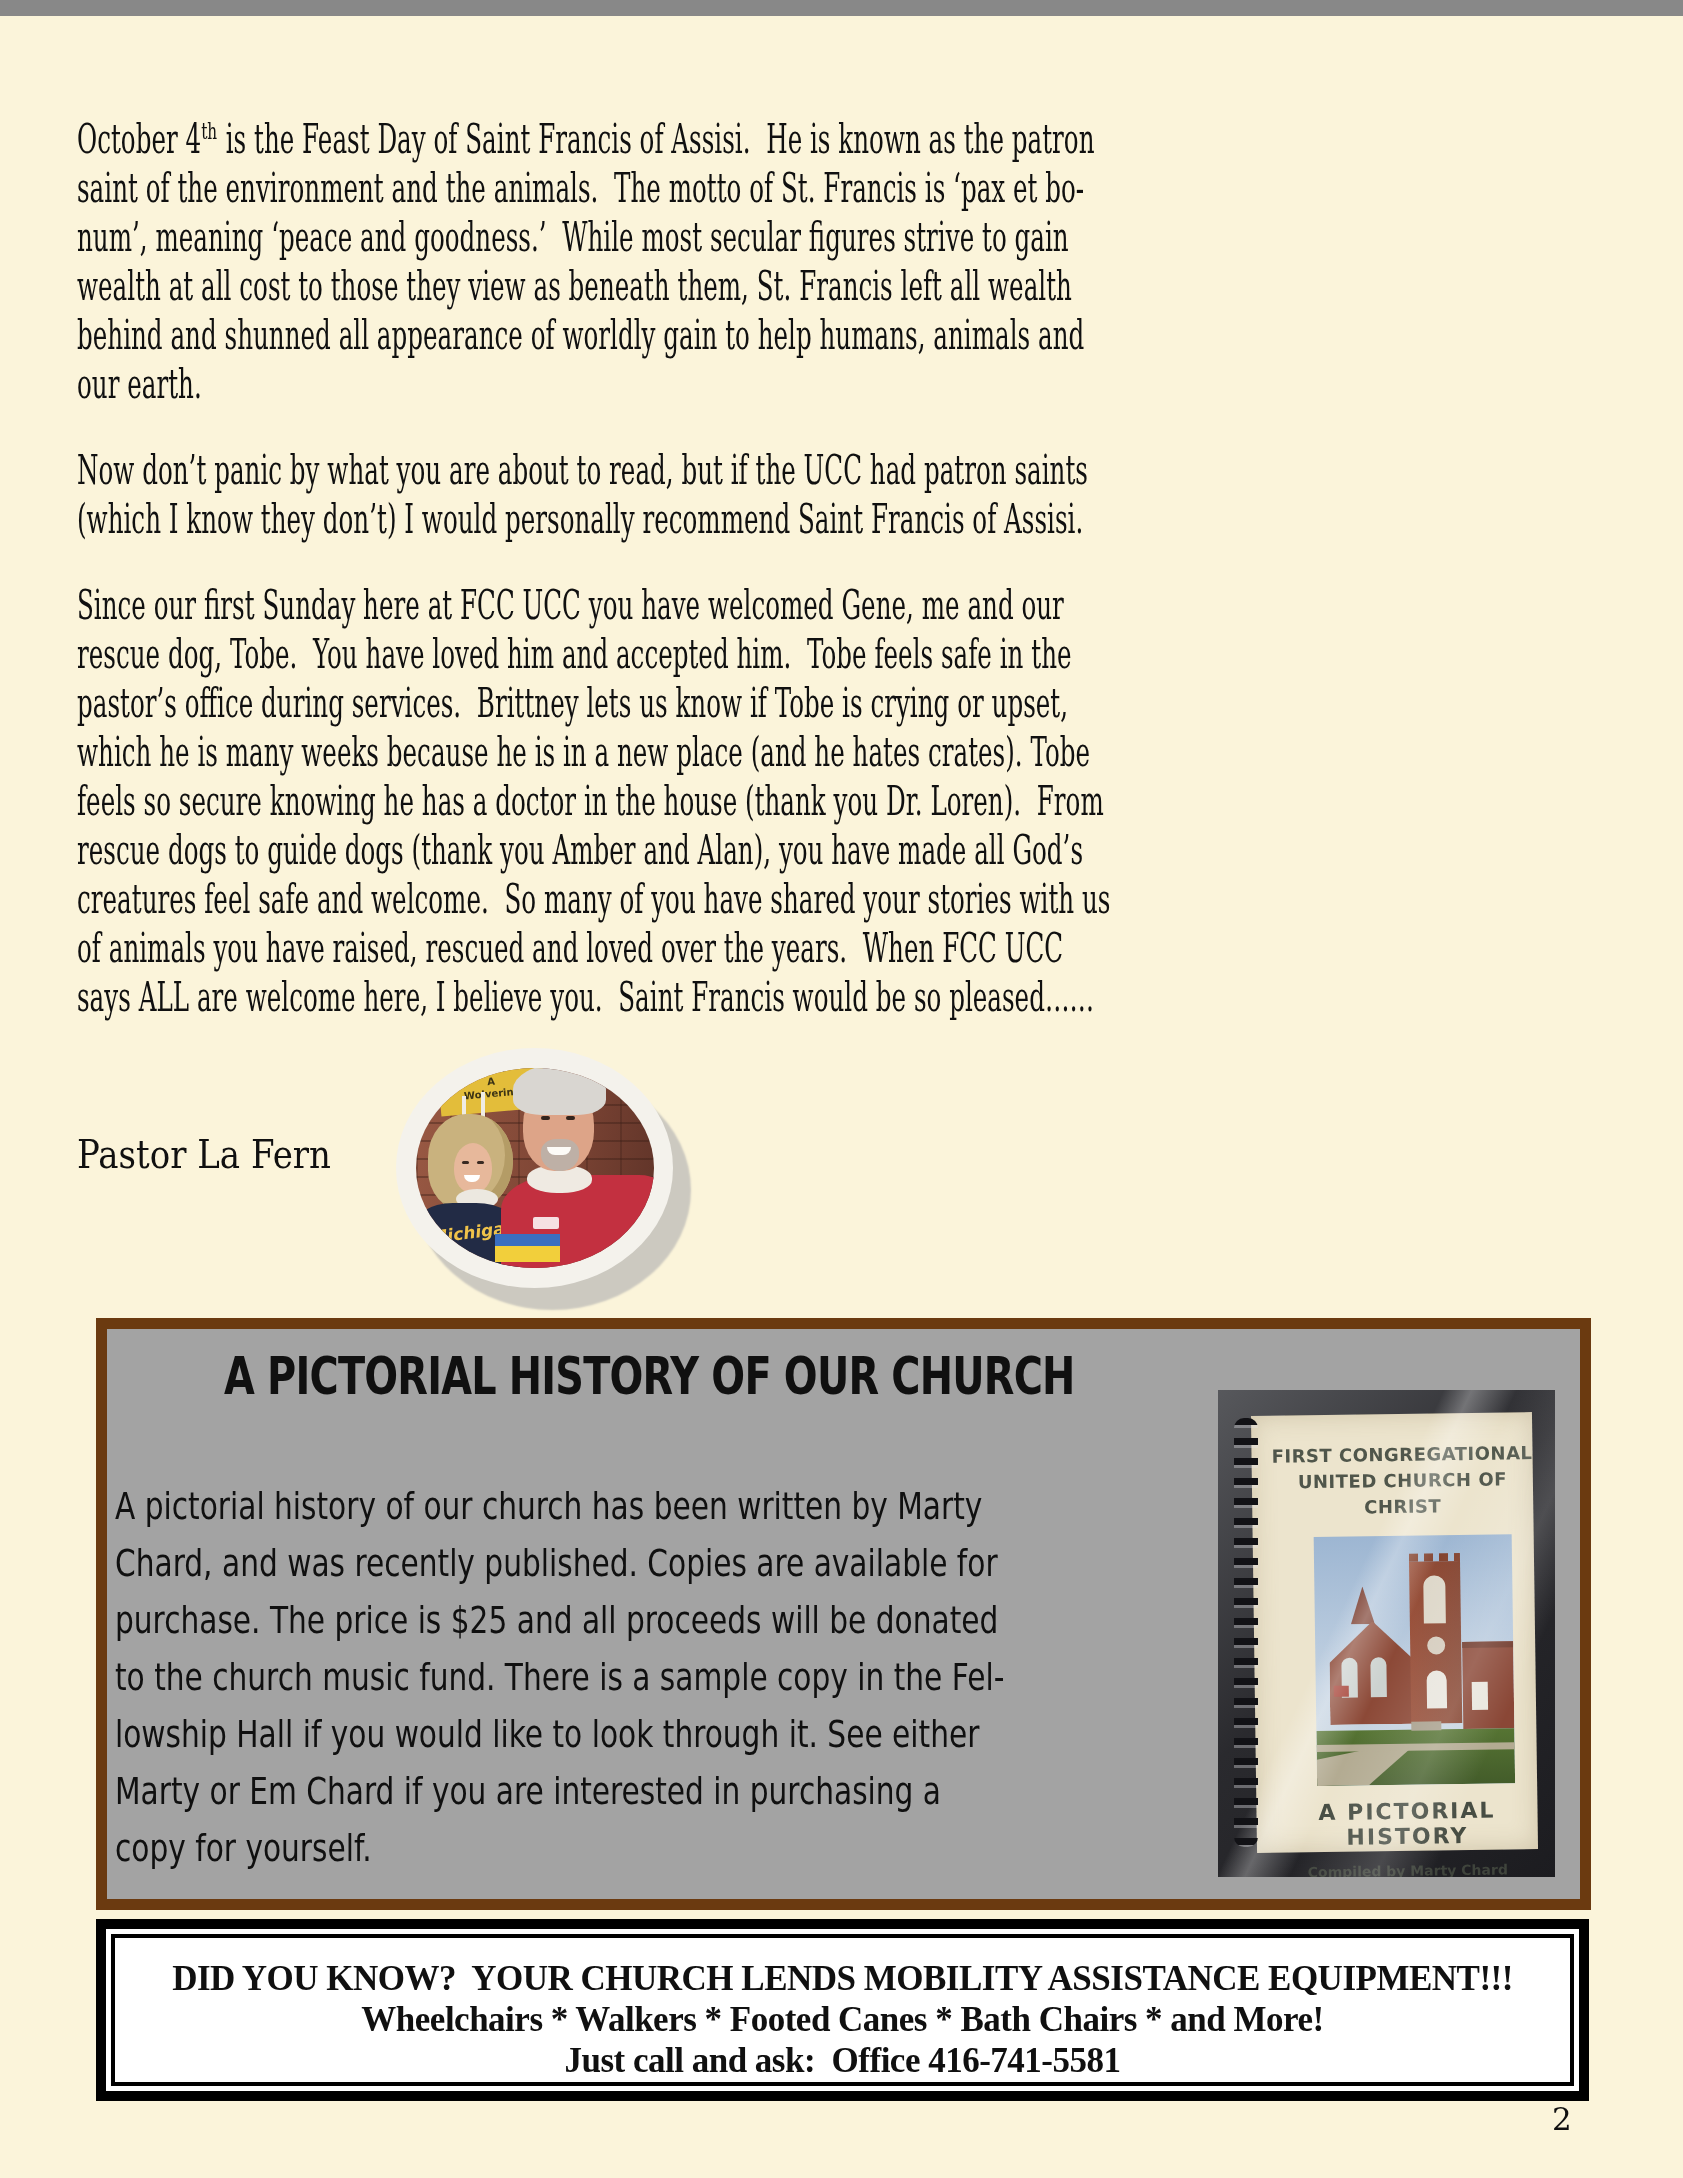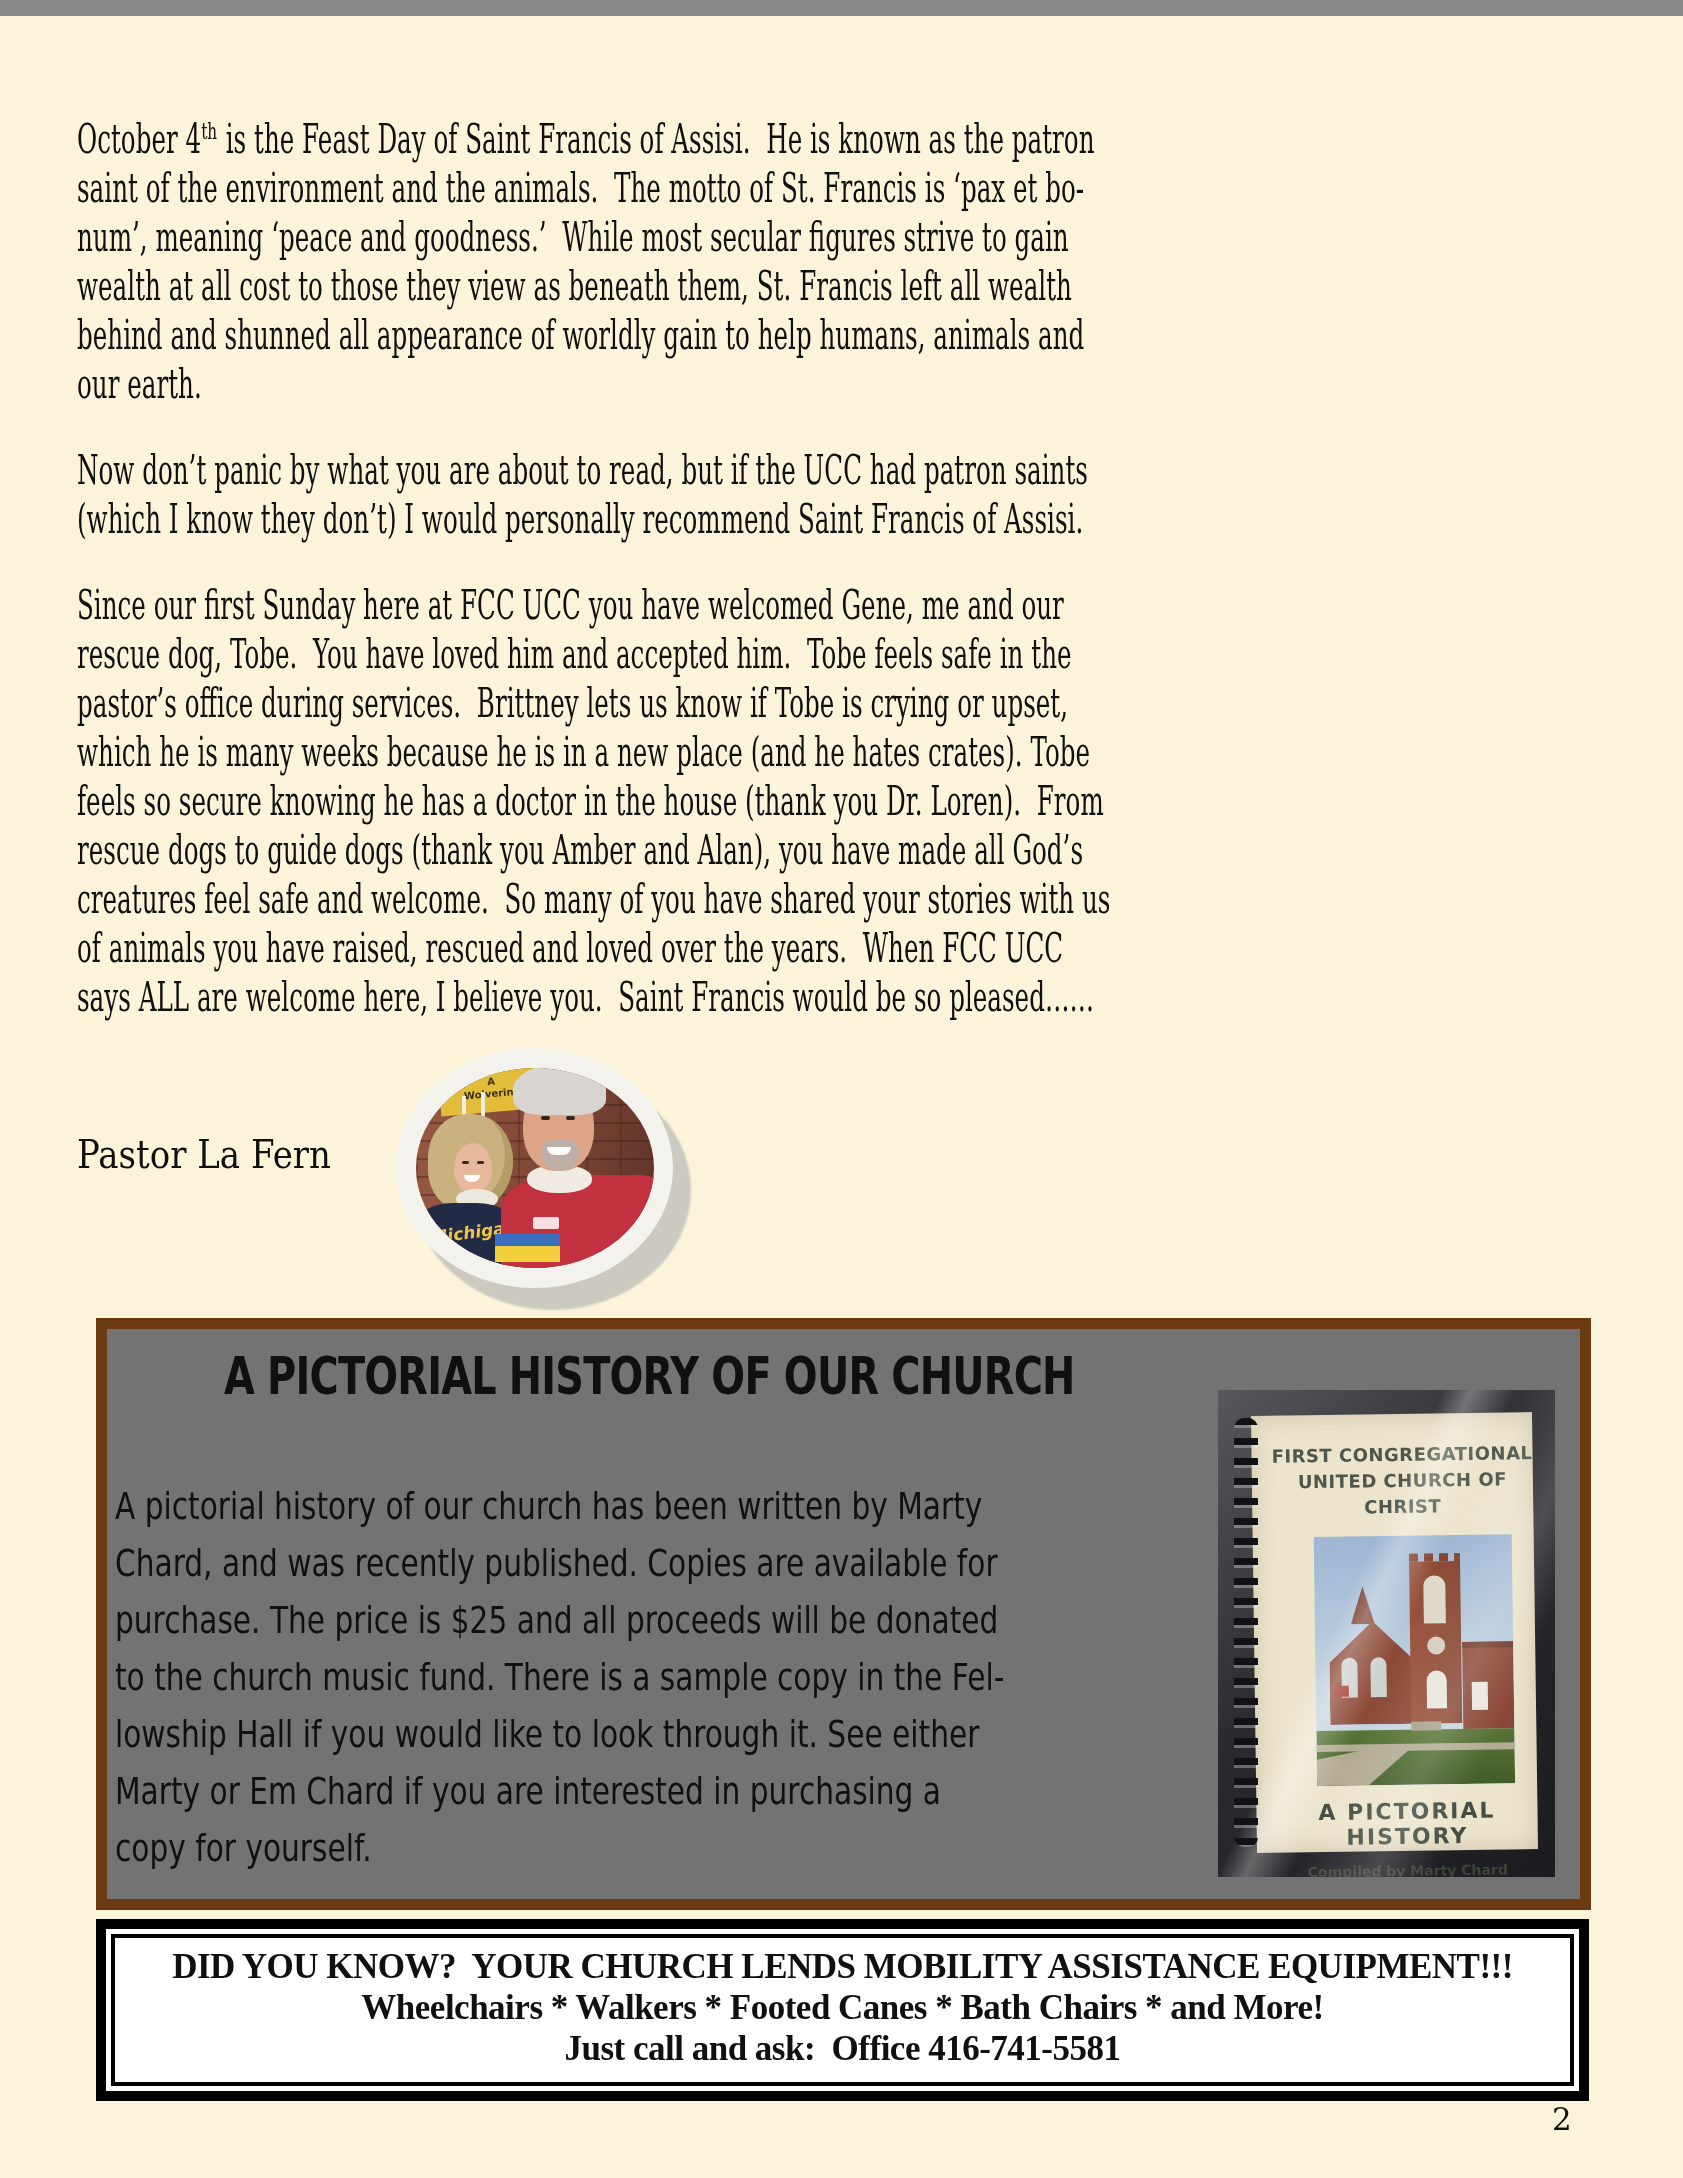--- a/index.html
+++ b/index.html
@@ -68,21 +68,21 @@
   .m-goatee{position:absolute;left:125px;top:71px;width:38px;height:32px;background:rgba(185,179,171,.85);border-radius:40% 40% 50% 50%;}
   .m-mouth-hole{position:absolute;left:131px;top:79px;width:24px;height:8px;background:#fdfbf7;border-radius:0 0 9px 9px;}
   .m-hair{position:absolute;left:97px;top:-4px;width:93px;height:51px;background:#d9d6d1;border-radius:50% 50% 30% 30%;}
   .ukraine-flag{position:absolute;left:79px;top:166px;width:65px;height:32px;}
   .ukraine-flag .blue{height:16px;background:#3a6fc0;border-radius:0 0 40% 8%/0 0 30% 30%;}
   .ukraine-flag .yellow{height:16px;background:#f2cf3b;margin-top:-4px;}
 
   
   .history-box{
     position:absolute;left:96px;top:1302px;width:1495px;height:592px;
-    border:11px solid #6b3a10;background:#737373;box-sizing:border-box;
+    border:11px solid #6b3a10;background:#a3a3a3;box-sizing:border-box;
   }
   .hb-title{
     position:absolute;left:117px;top:18px;width:1188px;
     font-family:"DejaVu Sans",sans-serif;font-weight:bold;font-size:51px;
     letter-spacing:-1px;transform:scaleX(0.78);transform-origin:0 0;white-space:pre;
   }
   .hb-body{
     position:absolute;left:8px;top:149px;width:1445px;
     font-family:"DejaVu Sans",sans-serif;font-size:38px;line-height:57px;
     transform:scaleX(0.78);transform-origin:0 0;
@@ -150,21 +150,21 @@
     font-family:"DejaVu Sans",sans-serif;font-weight:bold;font-size:14px;line-height:20px;color:#3f443c;
   }
 
   
   .info-box{
     position:absolute;left:96px;top:1903px;width:1493px;height:182px;
     border:10px solid #000;background:#fff;box-sizing:border-box;
   }
   .info-inner{
     position:absolute;inset:5px;border:4px solid #000;
-    text-align:center;padding-top:8px;box-sizing:border-box;
+    text-align:center;padding-top:20px;box-sizing:border-box;
     font-family:"Liberation Serif",serif;font-weight:bold;
     font-size:35px;line-height:41px;letter-spacing:-0.5px;
   }
   .info-inner .ln{white-space:pre;}
 
   .page-number{
     position:absolute;left:1552px;top:2085px;font-size:31px;font-family:"DejaVu Serif",serif;
   }
 </style>
 </head>

